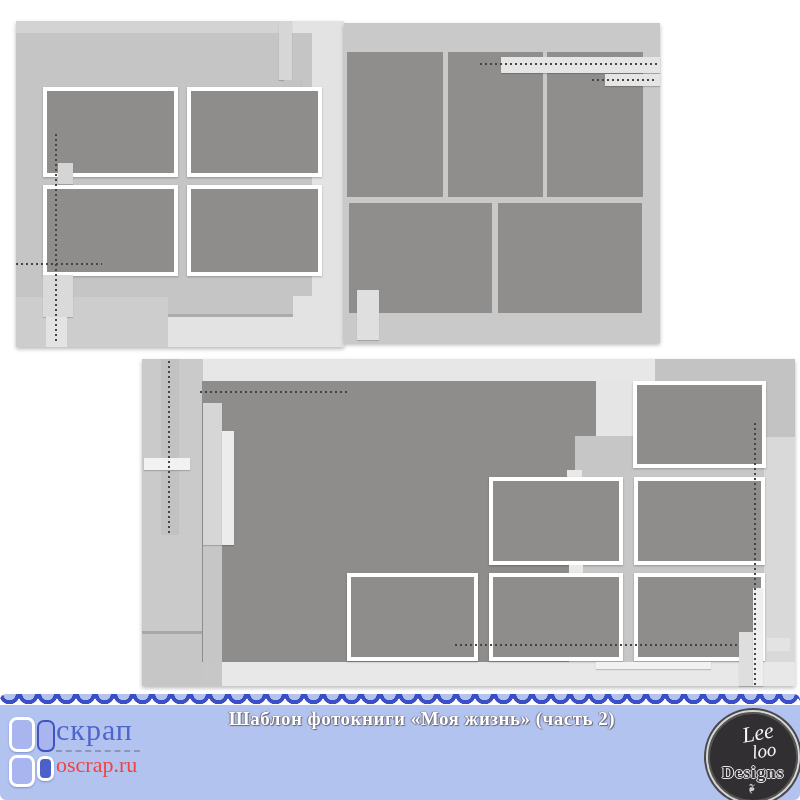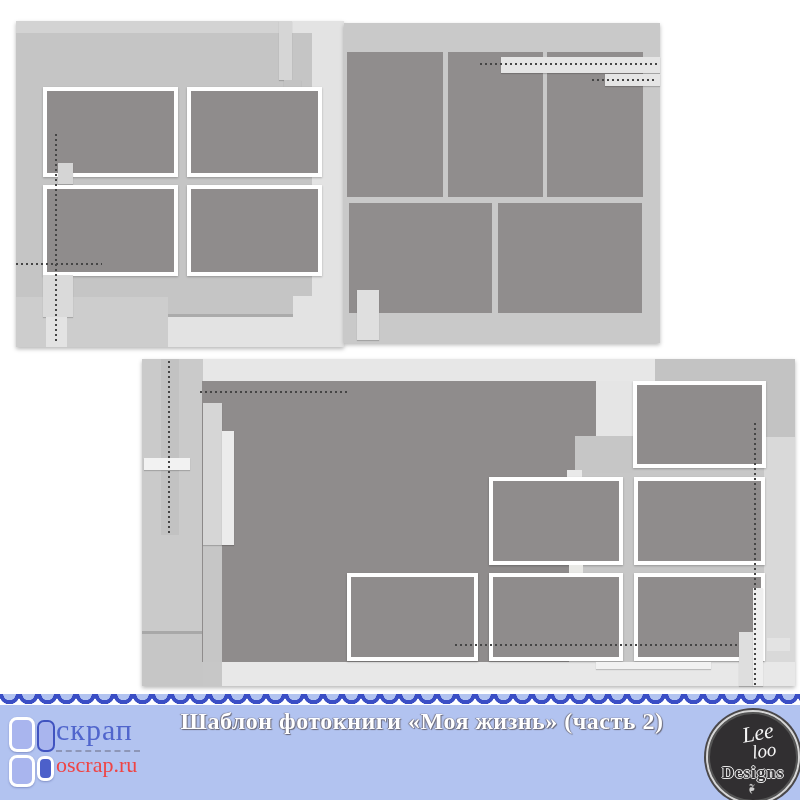--- a/index.html
+++ b/index.html
@@ -28,20 +28,21 @@
     background-image:repeating-linear-gradient(90deg,#454545 0 2px,transparent 2px 5px);
   }
   .stitch-v{
     position:absolute;width:2px;
     background-image:repeating-linear-gradient(180deg,#454545 0 2px,transparent 2px 5px);
   }
   
   .banner{
     position:absolute;left:0;top:694px;width:800px;height:106px;
     overflow:hidden;
+    border-radius:6px;
   }
   .scallops{
     position:absolute;left:0;top:0;width:800px;height:11px;
     background-color:#ffffff;
     background-image:radial-gradient(circle 10px at 50% 0,#b2c3f0 0 6px,#3a4ec5 6.5px 10px,transparent 10.5px);
     background-size:19px 11px;background-repeat:repeat-x;
   }
   .banner-body{
     position:absolute;left:0;top:10px;width:800px;height:96px;
     background:#b2c3f0;
@@ -59,21 +60,21 @@
     border-bottom:2px dashed #8d96b8;
   }
   .site-text{
     position:absolute;left:56px;top:60px;
     font-size:22px;color:#ef4444;line-height:1;
   }
   .title-block{
     position:absolute;left:138px;top:14px;width:568px;text-align:center;
   }
   .banner-title{
-    font-size:24px;line-height:1.15;color:#ffffff;font-weight:bold;
+    font-size:19px;line-height:1.15;color:#ffffff;font-weight:bold;
     text-shadow:0 0 1px #5c5c70,1px 1px 1px #6a6a7a,-1px 0 1px #7a7a8a;
     letter-spacing:0.5px;
   }
   .banner-subtitle{
     margin-top:9px;font-size:22px;color:#4e4e52;letter-spacing:1px;
   }
   .lee-logo{
     position:absolute;left:706px;top:16px;width:94px;height:94px;
     border-radius:50%;background:#312f31;
     border:2px solid #d6d6d6;

